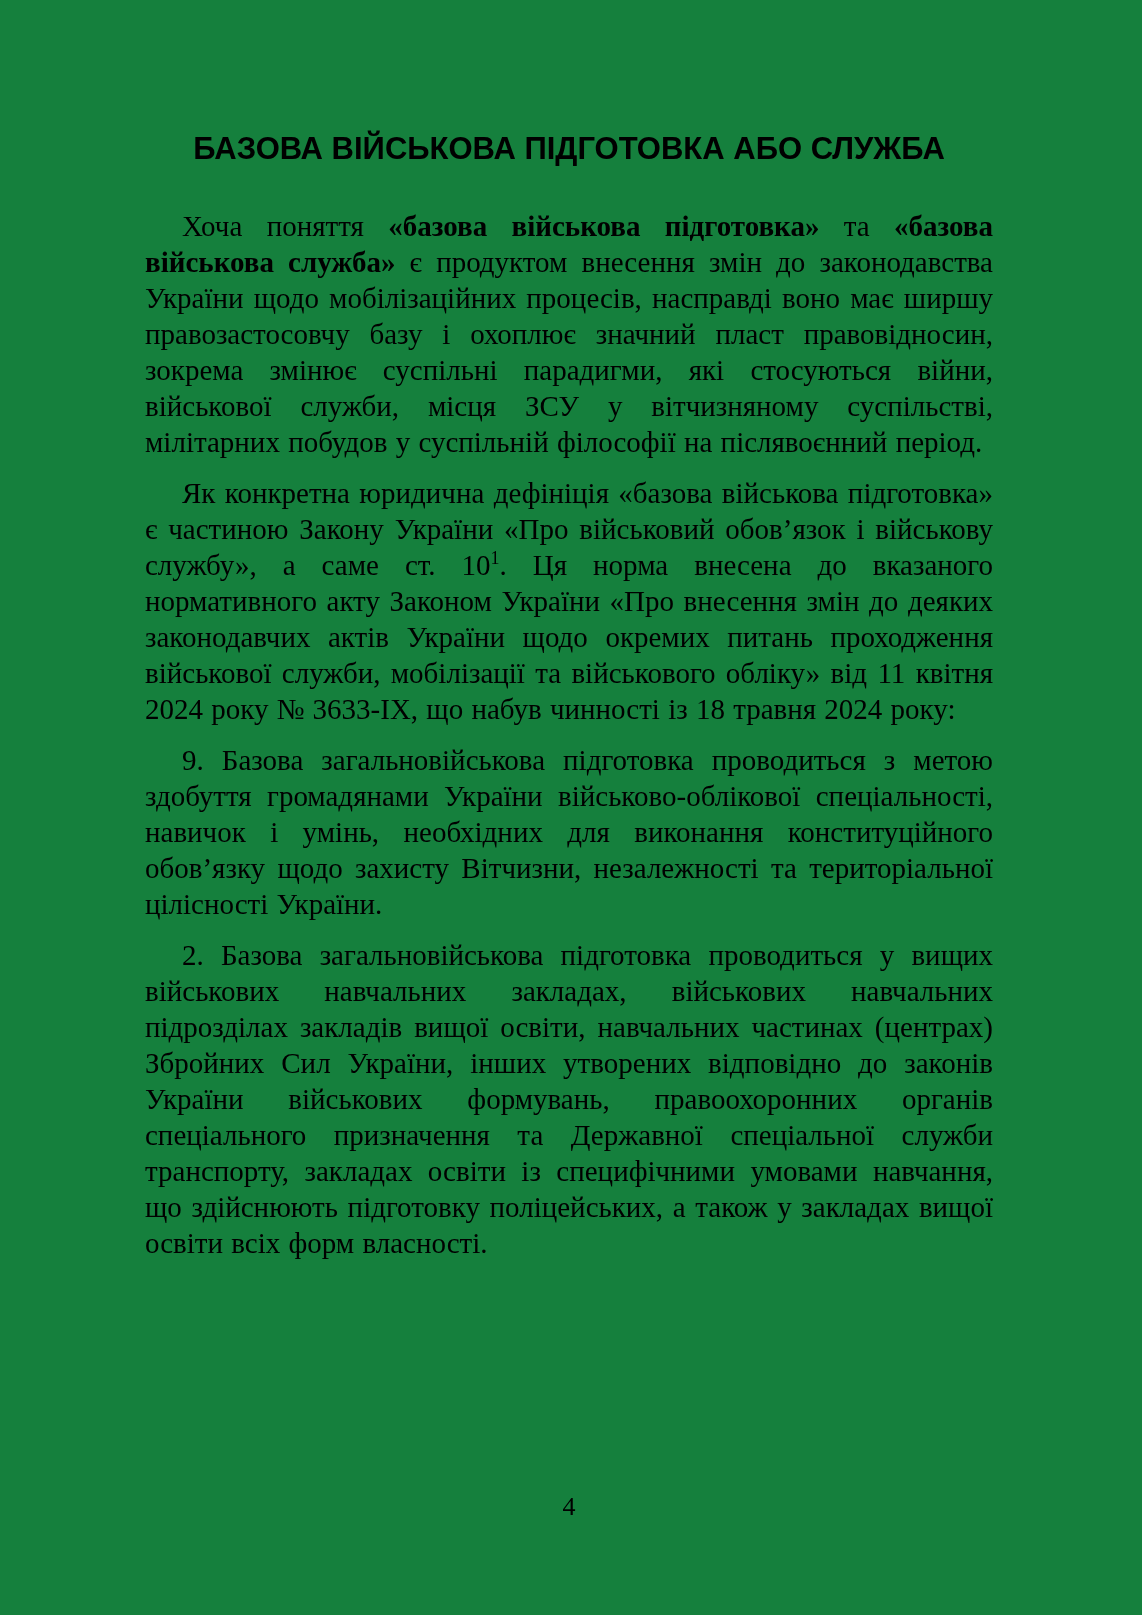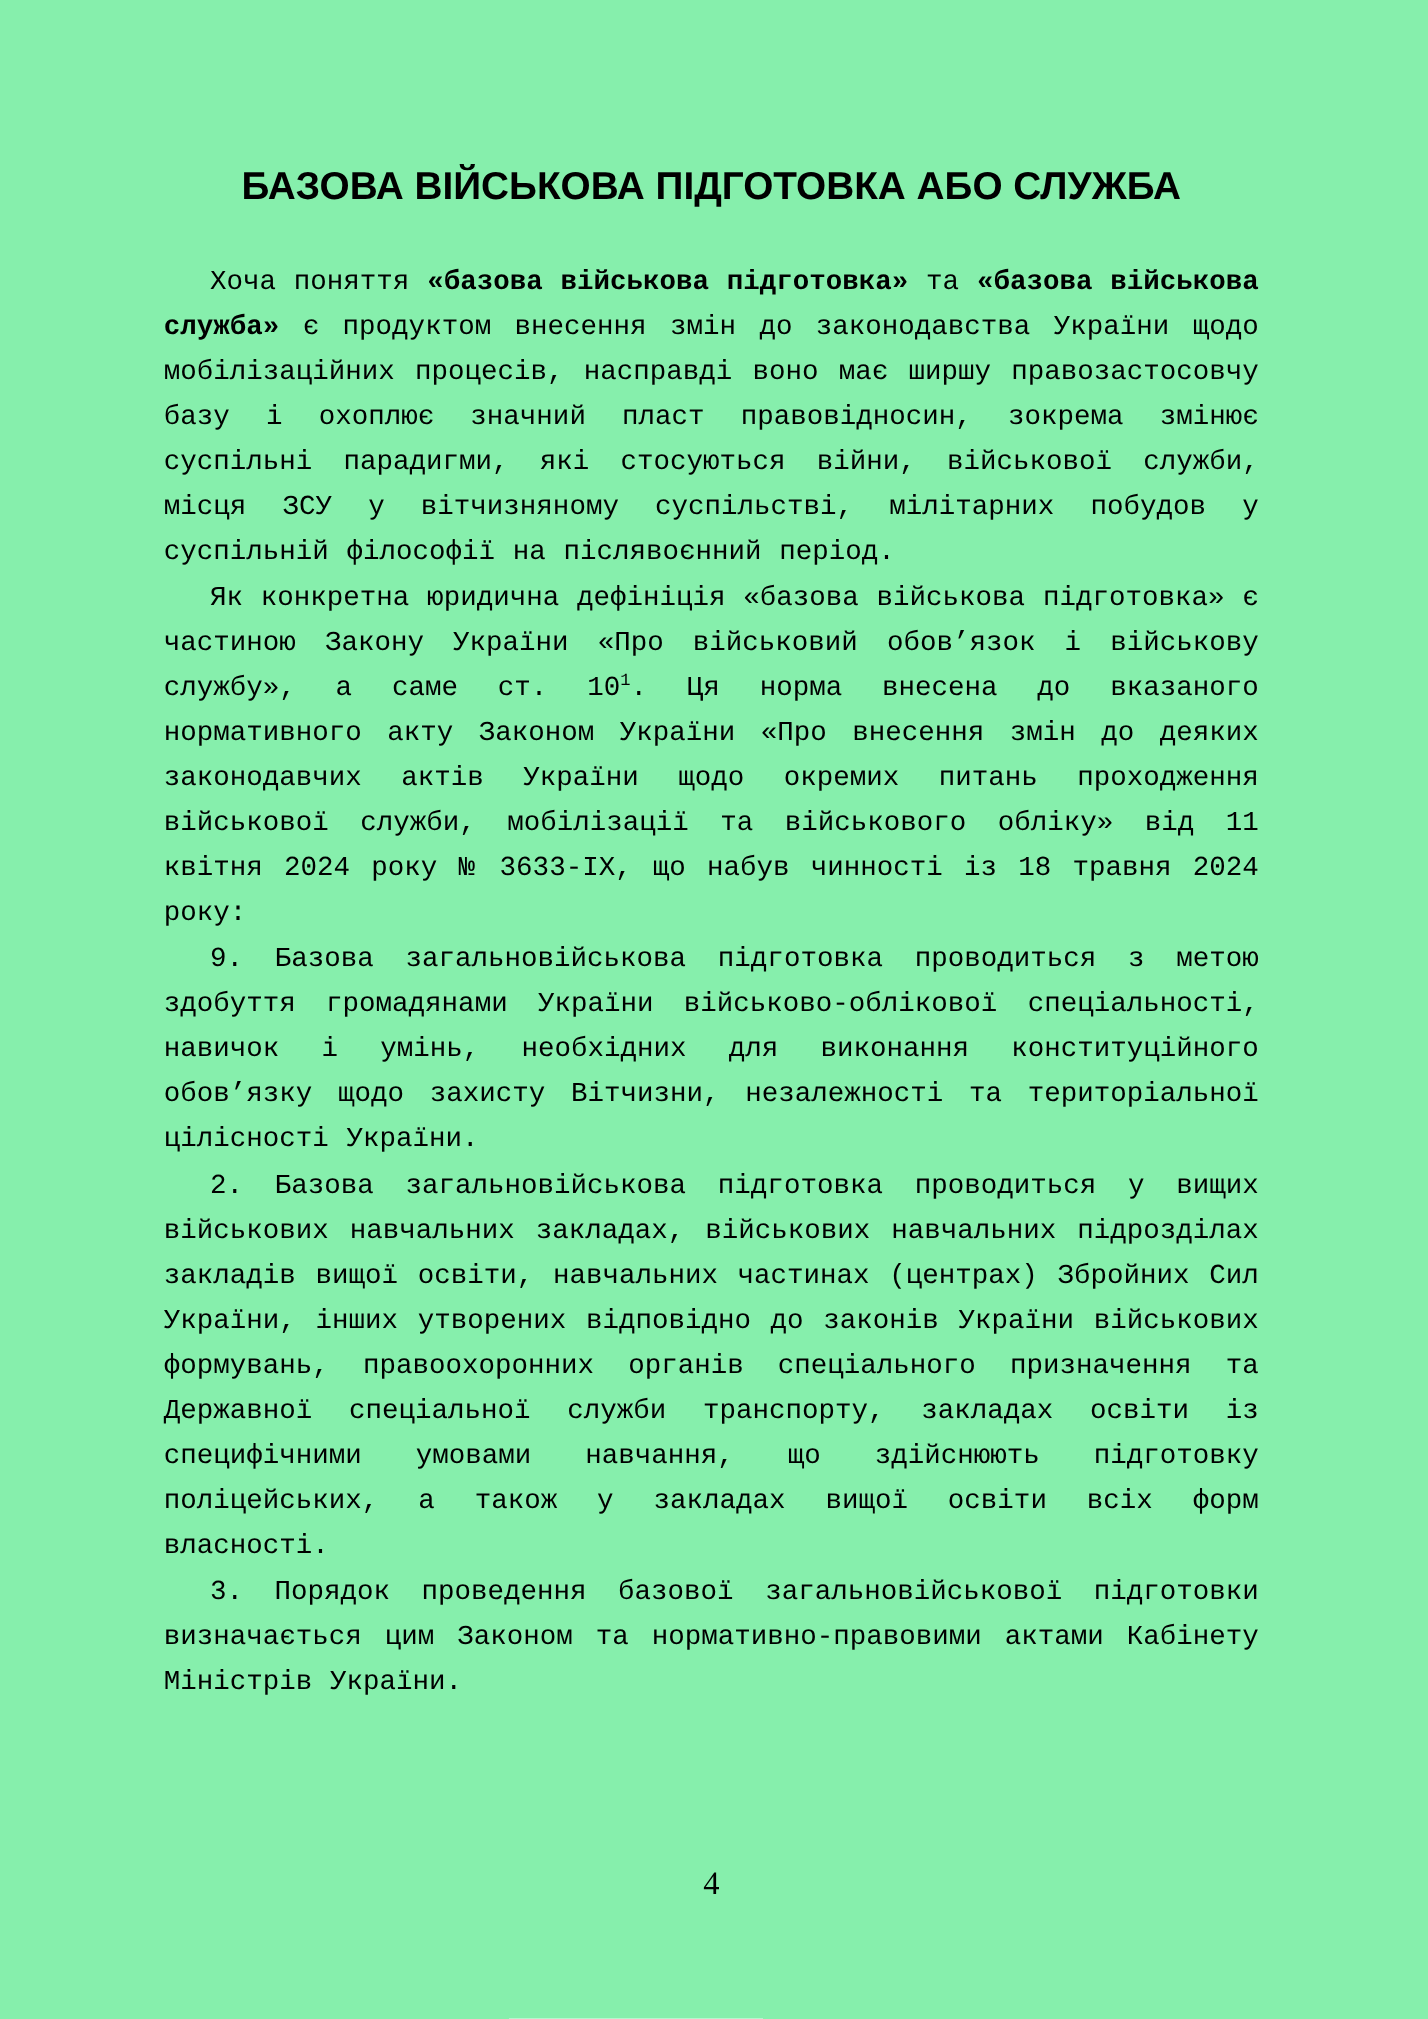--- a/index.html
+++ b/index.html
@@ -4,46 +4,46 @@
 <style>
   html, body {
     margin: 0;
     padding: 0;
     background: #ffffff;
   }
   .page {
     position: relative;
     width: 1142px;
     height: 1615px;
-    background: #86efac;
+    background: #15803d;
     color: #000000;
     overflow: hidden;
   }
   .content {
     position: absolute;
     left: 130px;
     top: 130px;
     width: 878px;
   }
   .doc-title {
     font-family: "Liberation Sans", sans-serif;
     font-weight: bold;
     font-size: 31px;
     line-height: 38px;
     text-align: center;
     letter-spacing: 0px;
     margin: 0 0 40px 0;
   }
   .para {
-    font-family: Liberation Mono, monospace;
-    font-size: 22px;
+    font-family: Liberation Serif, serif;
+    font-size: 29px;
     line-height: 36px;
     text-align: justify;
     text-indent: 37px;
-    margin: 1px;
+    margin: 15px;
     word-spacing: 1px;
   }
   .para .b {
     font-weight: bold;
   }
   .para sup {
     font-size: 0.62em;
     line-height: 0;
     vertical-align: super;
   }
@@ -61,17 +61,16 @@
 <body>
 
 <div class="page">
   <div class="content">
     <h1 class="doc-title">БАЗОВА ВІЙСЬКОВА ПІДГОТОВКА АБО СЛУЖБА</h1>
     <div id="document-body">
         <p class="para"><span>Хоча поняття </span><span class="b">«базова військова підготовка»</span><span> та </span><span class="b">«базова військова служба»</span><span> є продуктом внесення змін до законодавства України щодо мобілізаційних процесів, насправді воно має ширшу правозастосовчу базу і охоплює значний пласт правовідносин, зокрема змінює суспільні парадигми, які стосуються війни, військової служби, місця ЗСУ у вітчизняному суспільстві, мілітарних побудов у суспільній філософії на післявоєнний період.</span></p>
         <p class="para"><span>Як конкретна юридична дефініція «базова військова підготовка» є частиною Закону України «Про військовий обов’язок і військову службу», а саме ст. 10</span><sup>1</sup><span>. Ця норма внесена до вказаного нормативного акту Законом України «Про внесення змін до деяких законодавчих актів України щодо окремих питань проходження військової служби, мобілізації та військового обліку» від 11 квітня 2024 року № 3633-IX, що набув чинності із 18 травня 2024 року:</span></p>
         <p class="para"><span>9. Базова загальновійськова підготовка проводиться з метою здобуття громадянами України військово-облікової спеціальності, навичок і умінь, необхідних для виконання конституційного обов’язку щодо захисту Вітчизни, незалежності та територіальної цілісності України.</span></p>
         <p class="para"><span>2. Базова загальновійськова підготовка проводиться у вищих військових навчальних закладах, військових навчальних підрозділах закладів вищої освіти, навчальних частинах (центрах) Збройних Сил України, інших утворених відповідно до законів України військових формувань, правоохоронних органів спеціального призначення та Державної спеціальної служби транспорту, закладах освіти із специфічними умовами навчання, що здійснюють підготовку поліцейських, а також у закладах вищої освіти всіх форм власності.</span></p>
-        <p class="para"><span>3. Порядок проведення базової загальновійськової підготовки визначається цим Законом та нормативно-правовими актами Кабінету Міністрів України.</span></p>
       </div>
   </div>
   <div class="page-number">4</div>
 </div>
 
 </body></html>

